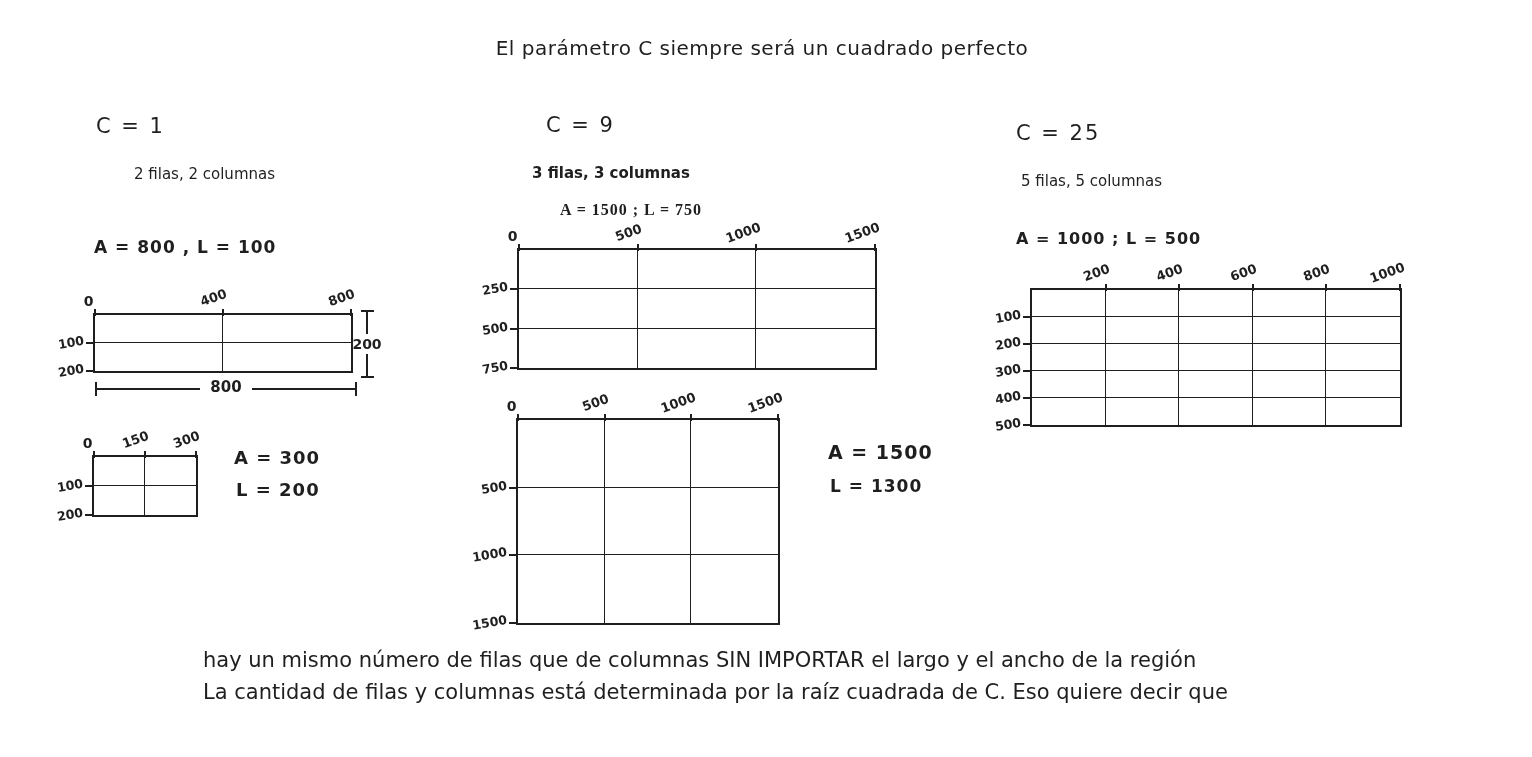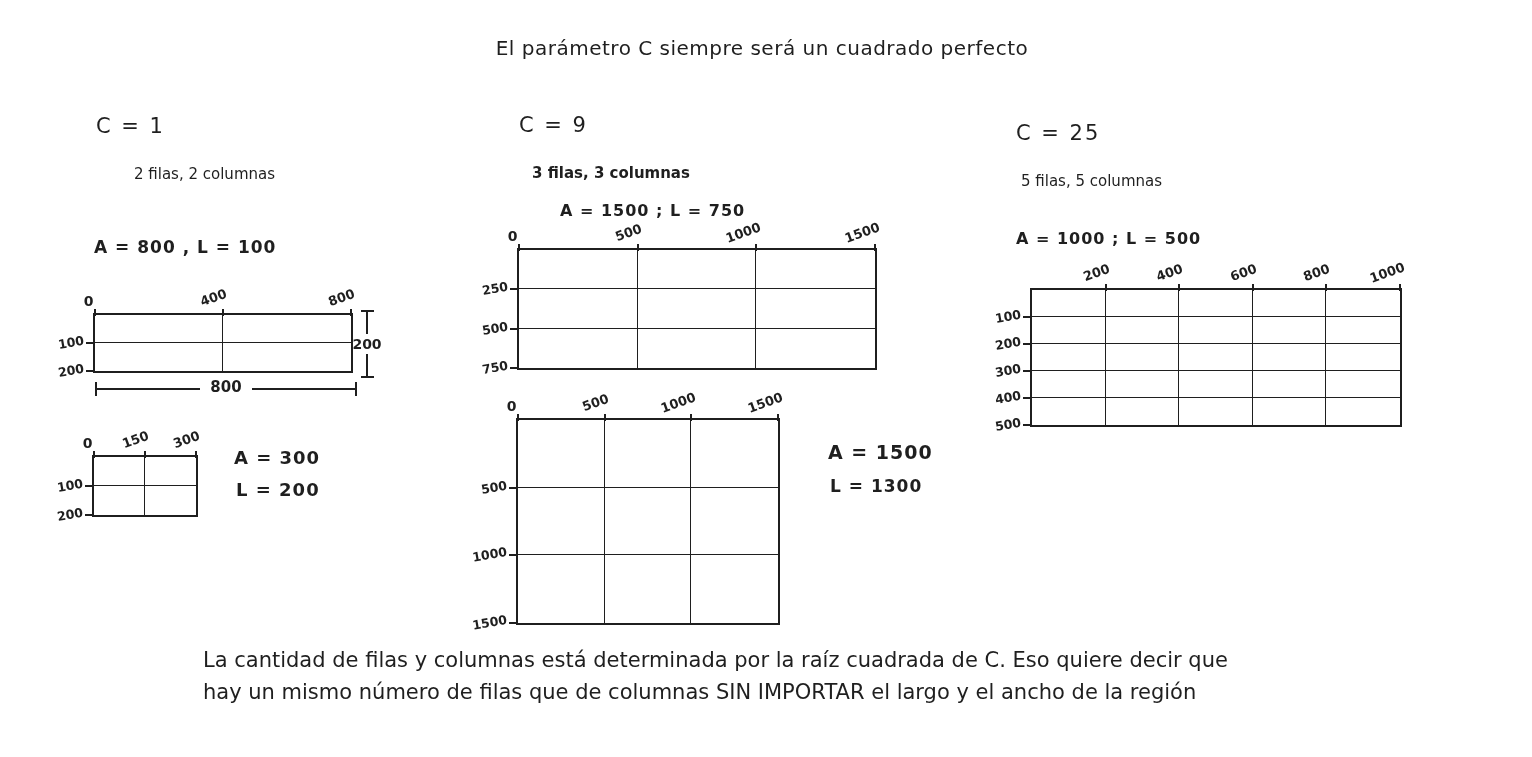--- a/index.html
+++ b/index.html
@@ -99,23 +99,23 @@
       <span class="xtick" style="left: 100%;">300</span>
       <span class="xmark" style="left: 100%;"></span>
       <span class="ytick" style="top: 50%;">100</span>
       <span class="ymark" style="top: 50%;"></span>
       <span class="ytick" style="top: 100%;">200</span>
       <span class="ymark" style="top: 100%;"></span>
     </div>
   <div class="abs annot" style="left:234px; top:447px;text-align:right;">A = 300</div>
   <div class="abs annot" style="left:236px; top:479px;">L = 200</div>
 
-  <div class="abs heading" style="left:519px; top:113px;">C = 9</div>
+  <div class="abs heading" style="left:546px; top:113px;">C = 9</div>
   <div class="abs subheading" style="left:532px; top:164px;font-weight:bold;">3 filas, 3 columnas</div>
-  <div class="abs params" style="left:560px; top:201px;">A = 1500 ;   L = 750</div>
+  <div class="abs params" style="left:560px; top:201px;font-family:Liberation Serif, serif;">A = 1500 ;   L = 750</div>
 
   <div class="hgrid" style="left: 517px; top: 248px; width: 360px; height: 122px; grid-template-rows: repeat(3, 1fr); grid-template-columns: repeat(3, 1fr);">
       <div class="cell"></div>
       <div class="cell"></div>
       <div class="cell lastc"></div>
       <div class="cell"></div>
       <div class="cell"></div>
       <div class="cell lastc"></div>
       <div class="cell lastr"></div>
       <div class="cell lastr"></div>
@@ -210,17 +210,17 @@
       <span class="ymark" style="top: 40%;"></span>
       <span class="ytick" style="top: 60%;">300</span>
       <span class="ymark" style="top: 60%;"></span>
       <span class="ytick" style="top: 80%;">400</span>
       <span class="ymark" style="top: 80%;"></span>
       <span class="ytick" style="top: 100%;">500</span>
       <span class="ymark" style="top: 100%;"></span>
     </div>
 
   <div id="footer" class="abs">
+    <div>hay un mismo número de filas que de columnas SIN IMPORTAR el largo y el ancho de la región</div>
     <div>La cantidad de filas y columnas está determinada por la raíz cuadrada de C. Eso quiere decir que</div>
-    <div>hay un mismo número de filas que de columnas SIN IMPORTAR el largo y el ancho de la región</div>
   </div>
 
 </div>
 
 </body></html>

